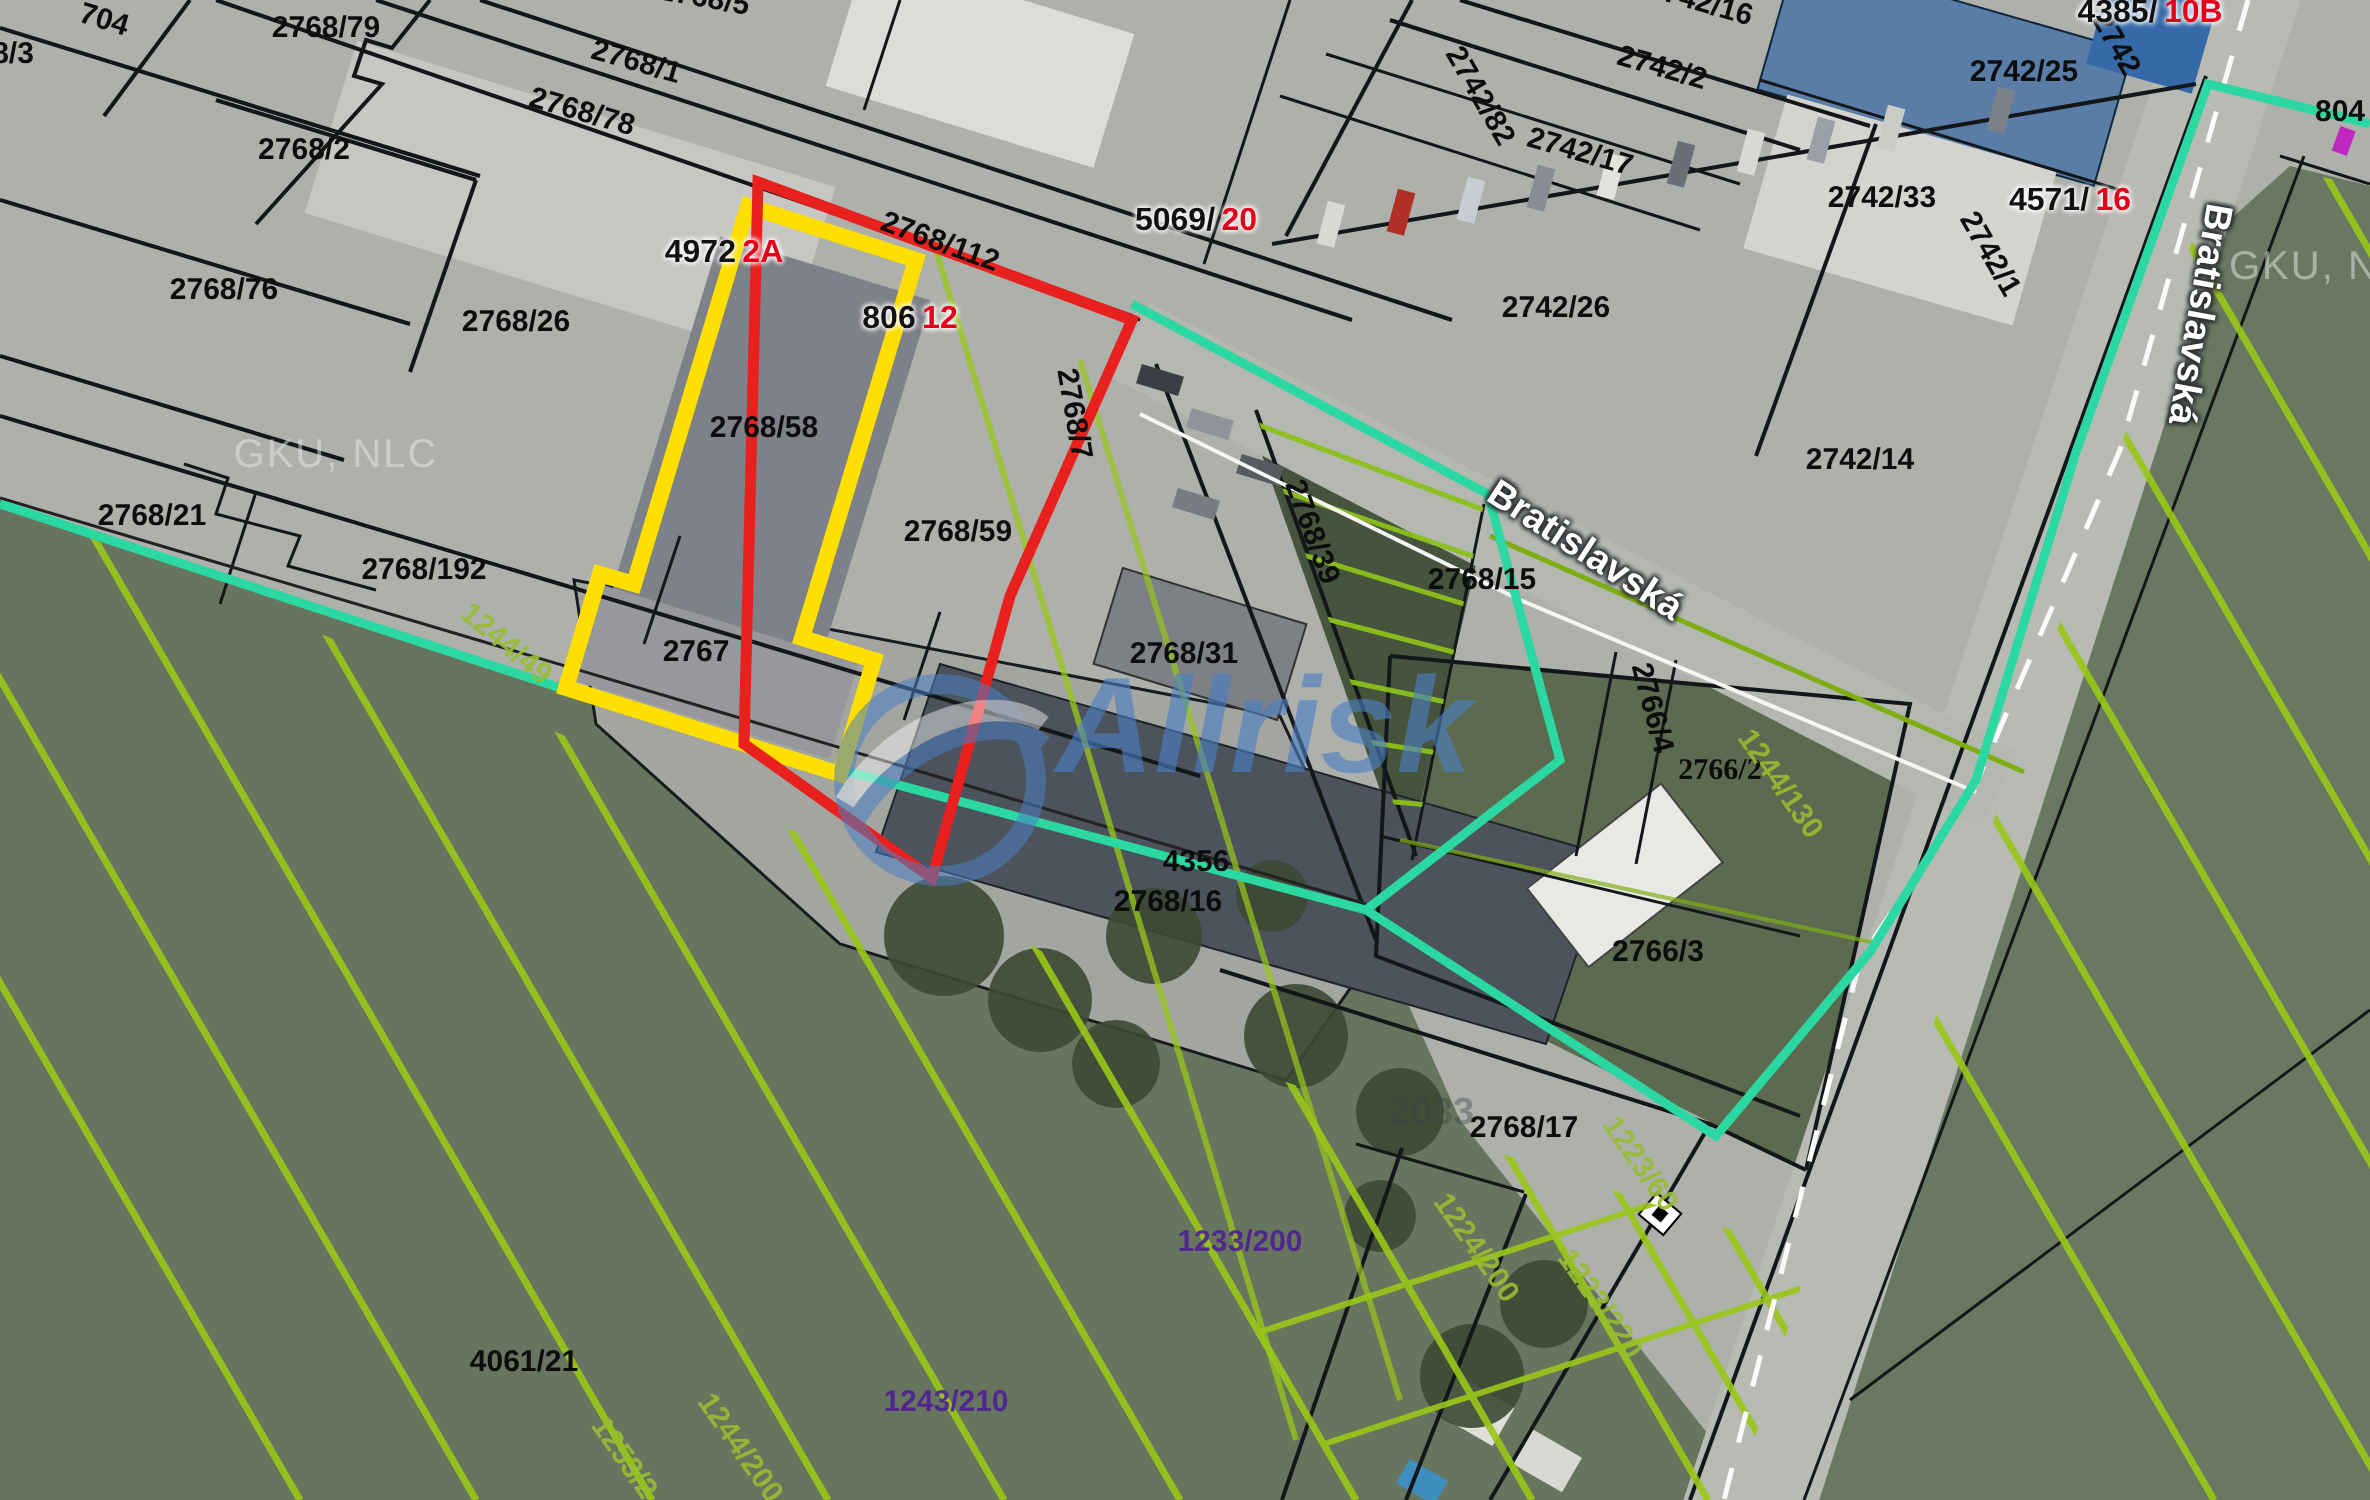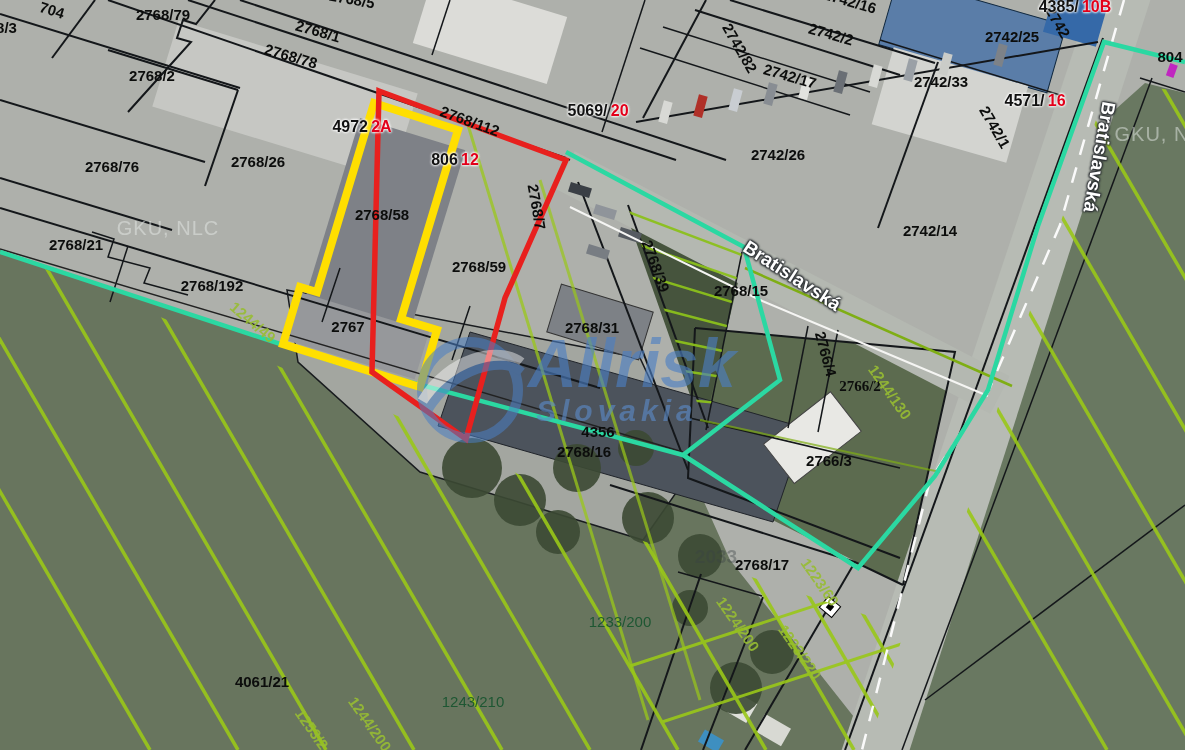--- a/index.html
+++ b/index.html
@@ -2,21 +2,21 @@
 <html><head>
 <meta charset="utf-8">
 <style>
   html,body{margin:0;padding:0;background:#222;}
   .map{position:relative;width:1185px;height:750px;overflow:hidden;
        background:#aeb0ab;font-family:"Liberation Sans",sans-serif;}
   .map svg{position:absolute;left:0;top:0;}
   #labels-layer{position:absolute;left:0;top:0;width:100%;height:100%;}
   .pl{position:absolute;white-space:nowrap;font:600 15px "Liberation Sans",sans-serif;
       color:#0c0d0c;transform-origin:center;}
-  .pl.green{color:#14532d;opacity:.88;font-weight:400;}
+  .pl.green{color:#4c1d95;opacity:.88;font-weight:700;}
   .pl.olive{color:#97bd33;opacity:.9;font-weight:700;}
   .pl.faint{color:#3a4244;opacity:.38;font-size:19px;font-weight:700;}
   .pl.combo{font-weight:700;font-size:16px;}
   .pl.combo .pfx{color:#111;text-shadow:0 0 3px #fff,0 0 3px #fff,0 0 2px #fff;}
   .pl.combo .sfx{color:#e2001a;text-shadow:0 0 3px #fff,0 0 3px #fff,0 0 2px #fff;}
   .street{position:absolute;white-space:nowrap;font:700 19px "Liberation Sans",sans-serif;
       color:#fff;text-shadow:-1px -1px 2px #2b2f33,1px -1px 2px #2b2f33,
       -1px 1px 2px #2b2f33,1px 1px 2px #2b2f33;}
   .wm{position:absolute;white-space:nowrap;font:400 20px "Liberation Sans",sans-serif;
       color:#e6eae7;opacity:.5;letter-spacing:1px;transform:translate(-50%,-50%);}
@@ -221,45 +221,45 @@
 </svg>
 
 <div id="labels-layer">
       <div class="pl" style="left: 52px; top: 10px; transform: translate(-50%, -50%) rotate(17deg);">704</div>
       <div class="pl" style="left: -6px; top: 27px; transform: translate(-50%, -50%) rotate(0deg);">2768/3</div>
       <div class="pl" style="left: 163px; top: 14px; transform: translate(-50%, -50%) rotate(0deg);">2768/79</div>
       <div class="pl" style="left: 352px; top: -1px; transform: translate(-50%, -50%) rotate(10deg);">2768/5</div>
       <div class="pl" style="left: 318px; top: 31px; transform: translate(-50%, -50%) rotate(16deg);">2768/1</div>
       <div class="pl" style="left: 291px; top: 56px; transform: translate(-50%, -50%) rotate(16deg);">2768/78</div>
       <div class="pl" style="left: 152px; top: 75px; transform: translate(-50%, -50%) rotate(0deg);">2768/2</div>
-      <div class="pl" style="left: 112px; top: 145px; transform: translate(-50%, -50%) rotate(0deg); margin-top: 21px;">2768/76</div>
+      <div class="pl" style="left: 112px; top: 145px; transform: translate(-50%, -50%) rotate(0deg);">2768/76</div>
       <div class="pl" style="left: 258px; top: 161px; transform: translate(-50%, -50%) rotate(0deg);">2768/26</div>
       <div class="pl" style="left: 470px; top: 121px; transform: translate(-50%, -50%) rotate(20deg);">2768/112</div>
       <div class="pl" style="left: 212px; top: 285px; transform: translate(-50%, -50%) rotate(0deg);">2768/192</div>
-      <div class="pl" style="left: 76px; top: 244px; transform: translate(-50%, -50%) rotate(0deg);">2768/21</div>
+      <div class="pl" style="left: 76px; top: 258px; transform: translate(-50%, -50%) rotate(0deg);">2768/21</div>
       <div class="pl" style="left: 382px; top: 214px; transform: translate(-50%, -50%) rotate(0deg);">2768/58</div>
       <div class="pl" style="left: 479px; top: 266px; transform: translate(-50%, -50%) rotate(0deg);">2768/59</div>
       <div class="pl" style="left: 348px; top: 326px; transform: translate(-50%, -50%) rotate(0deg);">2767</div>
       <div class="pl" style="left: 537px; top: 207px; transform: translate(-50%, -50%) rotate(80deg);">2768/7</div>
       <div class="pl" style="left: 656px; top: 266px; transform: translate(-50%, -50%) rotate(70deg);">2768/39</div>
       <div class="pl" style="left: 741px; top: 290px; transform: translate(-50%, -50%) rotate(0deg);">2768/15</div>
       <div class="pl" style="left: 592px; top: 327px; transform: translate(-50%, -50%) rotate(0deg);">2768/31</div>
       <div class="pl" style="left: 598px; top: 431px; transform: translate(-50%, -50%) rotate(0deg);">4356</div>
       <div class="pl" style="left: 584px; top: 451px; transform: translate(-50%, -50%) rotate(0deg);">2768/16</div>
       <div class="pl" style="left: 762px; top: 564px; transform: translate(-50%, -50%) rotate(0deg); text-align: right;">2768/17</div>
       <div class="pl" style="left: 860px; top: 386px; transform: translate(-50%, -50%) rotate(0deg); font-family: Liberation Serif, serif;">2766/2</div>
       <div class="pl" style="left: 826px; top: 354px; transform: translate(-50%, -50%) rotate(75deg);">2766/4</div>
-      <div class="pl" style="left: 829px; top: 460px; transform: translate(-50%, -50%) rotate(0deg);">2766/3</div>
+      <div class="pl" style="left: 829px; top: 476px; transform: translate(-50%, -50%) rotate(0deg);">2766/3</div>
       <div class="pl" style="left: 831px; top: 34px; transform: translate(-50%, -50%) rotate(16deg);">2742/2</div>
       <div class="pl" style="left: 790px; top: 76px; transform: translate(-50%, -50%) rotate(16deg);">2742/17</div>
       <div class="pl" style="left: 850px; top: 1px; transform: translate(-50%, -50%) rotate(16deg);">2742/16</div>
       <div class="pl" style="left: 740px; top: 48px; transform: translate(-50%, -50%) rotate(60deg);">2742/82</div>
       <div class="pl" style="left: 778px; top: 154px; transform: translate(-50%, -50%) rotate(0deg);">2742/26</div>
       <div class="pl" style="left: 930px; top: 230px; transform: translate(-50%, -50%) rotate(0deg);">2742/14</div>
-      <div class="pl" style="left: 941px; top: 81px; transform: translate(-50%, -50%) rotate(0deg);">2742/33</div>
+      <div class="pl" style="left: 941px; top: 99px; transform: translate(-50%, -50%) rotate(0deg);">2742/33</div>
       <div class="pl" style="left: 1012px; top: 36px; transform: translate(-50%, -50%) rotate(0deg);">2742/25</div>
       <div class="pl" style="left: 1058px; top: 22px; transform: translate(-50%, -50%) rotate(60deg);">2742</div>
       <div class="pl" style="left: 995px; top: 127px; transform: translate(-50%, -50%) rotate(60deg);">2742/1</div>
       <div class="pl" style="left: 1170px; top: 56px; transform: translate(-50%, -50%) rotate(0deg);">804</div>
       <div class="pl" style="left: 262px; top: 681px; transform: translate(-50%, -50%) rotate(0deg);">4061/21</div>
       <div class="pl green" style="left: 620px; top: 621px; transform: translate(-50%, -50%) rotate(0deg);">1233/200</div>
       <div class="pl green" style="left: 473px; top: 701px; transform: translate(-50%, -50%) rotate(0deg);">1243/210</div>
       <div class="pl olive" style="left: 253px; top: 322px; transform: translate(-50%, -50%) rotate(40deg);">1244/49</div>
       <div class="pl olive" style="left: 890px; top: 392px; transform: translate(-50%, -50%) rotate(55deg);">1244/130</div>
       <div class="pl olive" style="left: 820px; top: 582px; transform: translate(-50%, -50%) rotate(55deg);">1223/60</div>
@@ -275,15 +275,14 @@
       <div class="pl combo" style="left: 1075px; top: 7px; transform: translate(-50%, -50%) rotate(0deg);"><span class="pfx">4385/</span><span class="sfx"> 10B</span></div>
       <div class="street" style="left: 792px; top: 276px; transform: translate(-50%, -50%) rotate(33deg);">Bratislavská</div>
       <div class="street" style="left: 1099px; top: 157px; transform: translate(-50%, -50%) rotate(100deg);">Bratislavská</div>
     </div>
 
 <div class="wm" style="left:168px;top:228px;">GKU, NLC</div>
 <div class="wm" style="left:1158px;top:134px;">GKU, NL</div>
 
 <div id="allrisk">
   <div class="big">Allrisk</div>
-  <div class="small">Slovakia</div>
 </div>
 </div>
 
 </body></html>

